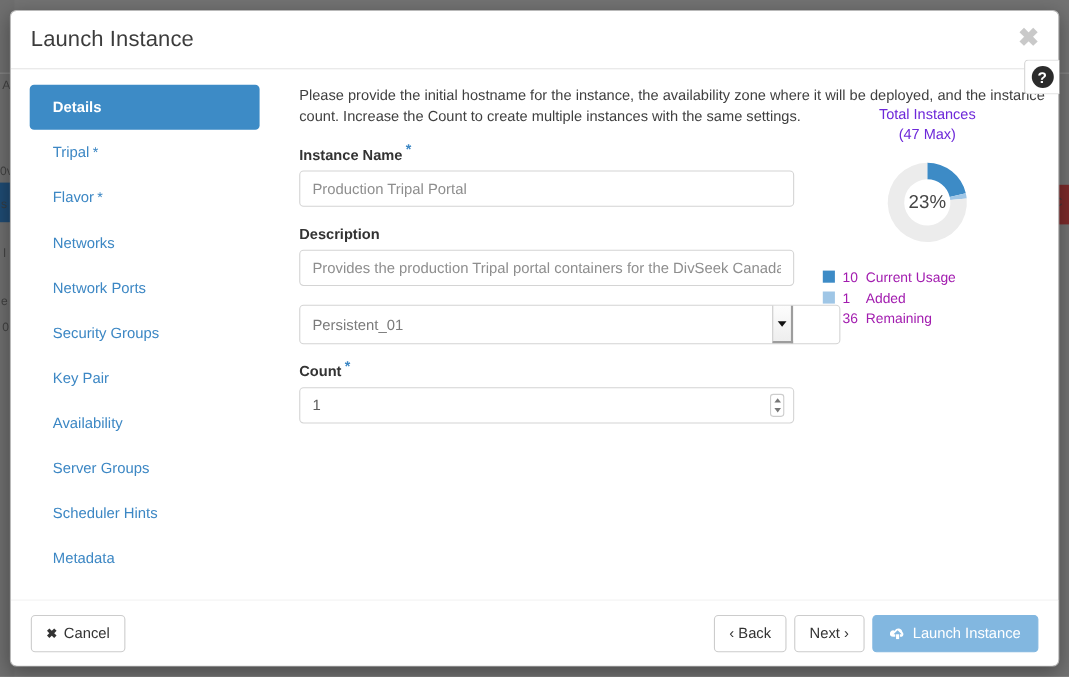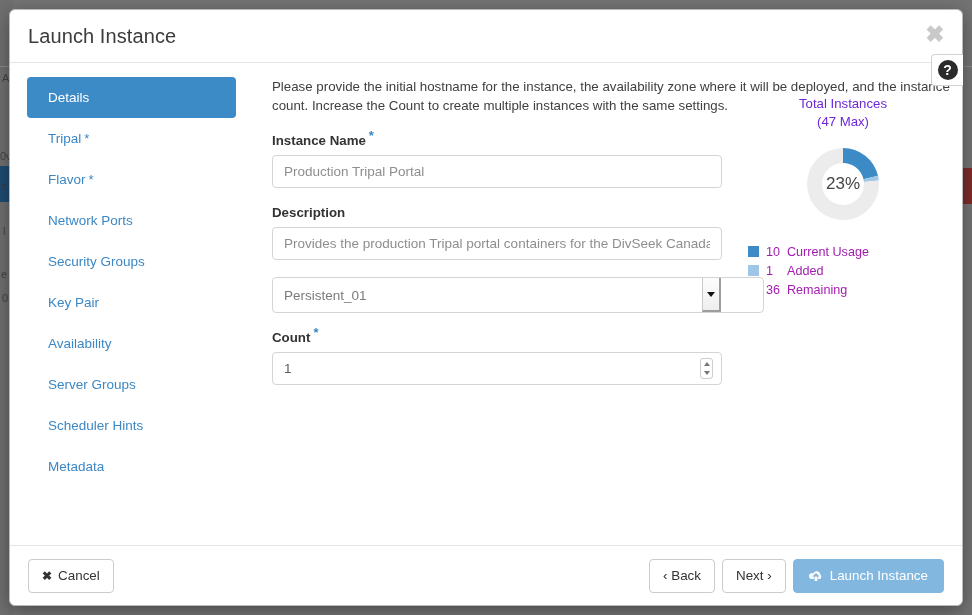--- a/index.html
+++ b/index.html
@@ -132,20 +132,21 @@
     align-items: center;
     padding-left: 21px;
     font-size: 13.5px;
     color: #3c87c4;
     cursor: pointer;
     margin-bottom: 0px;
   }
   .nav-item.active {
     background: #3d8bc6;
     color: #ffffff;
+    font-weight: bold;
   }
   .req-star {
     color: #3c87c4;
     font-size: 13px;
     margin-left: 3px;
     vertical-align: super;
     line-height: 0;
   }
 
   
@@ -362,20 +363,23 @@
         <div class="nav-item active">
           <span>Details</span>
         </div>
         <div class="nav-item">
           <span>Tripal</span>
           <span class="req-star">*</span>
         </div>
         <div class="nav-item">
           <span>Flavor</span>
           <span class="req-star">*</span>
+        </div>
+        <div class="nav-item">
+          <span>Networks</span>
         </div>
         <div class="nav-item">
           <span>Network Ports</span>
         </div>
         <div class="nav-item">
           <span>Security Groups</span>
         </div>
         <div class="nav-item">
           <span>Key Pair</span>
         </div>

